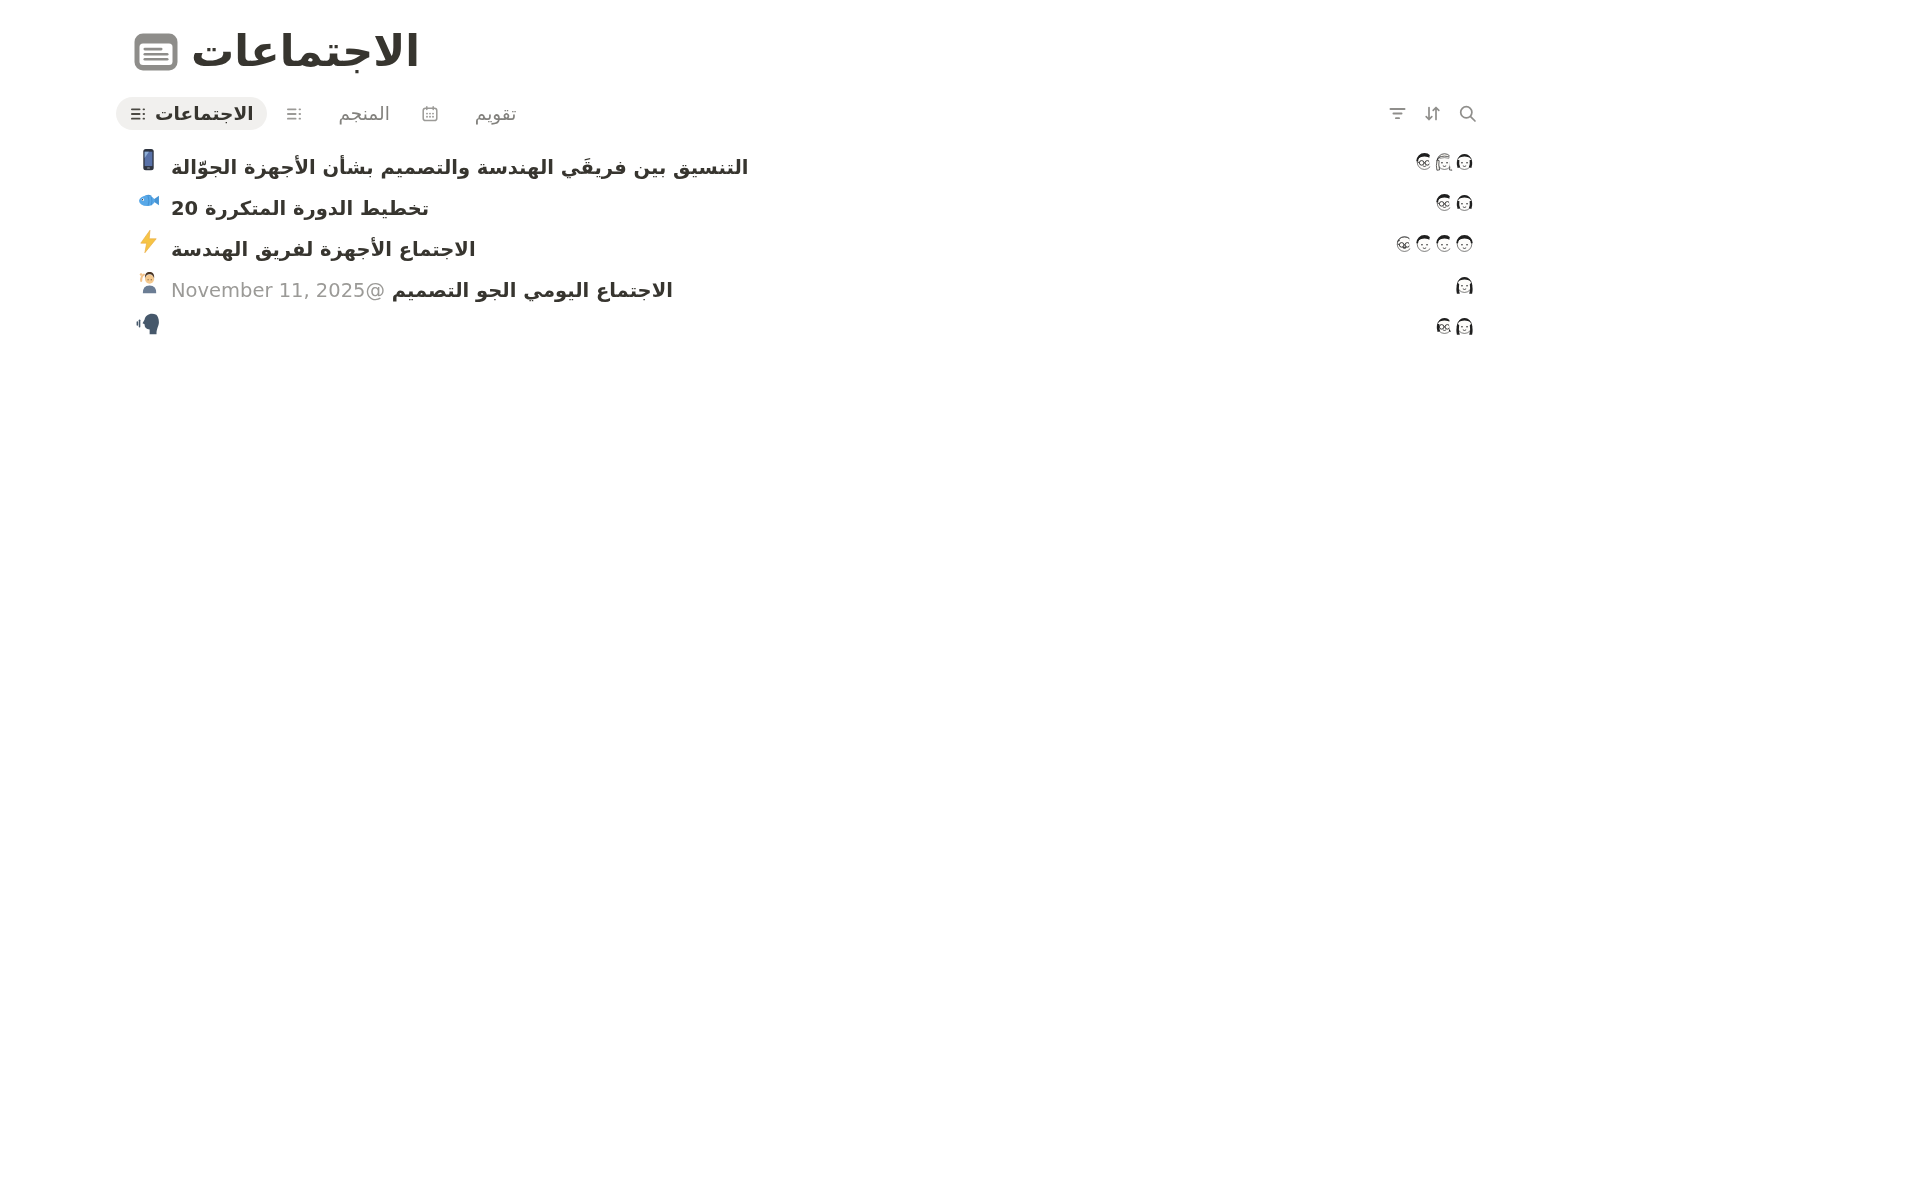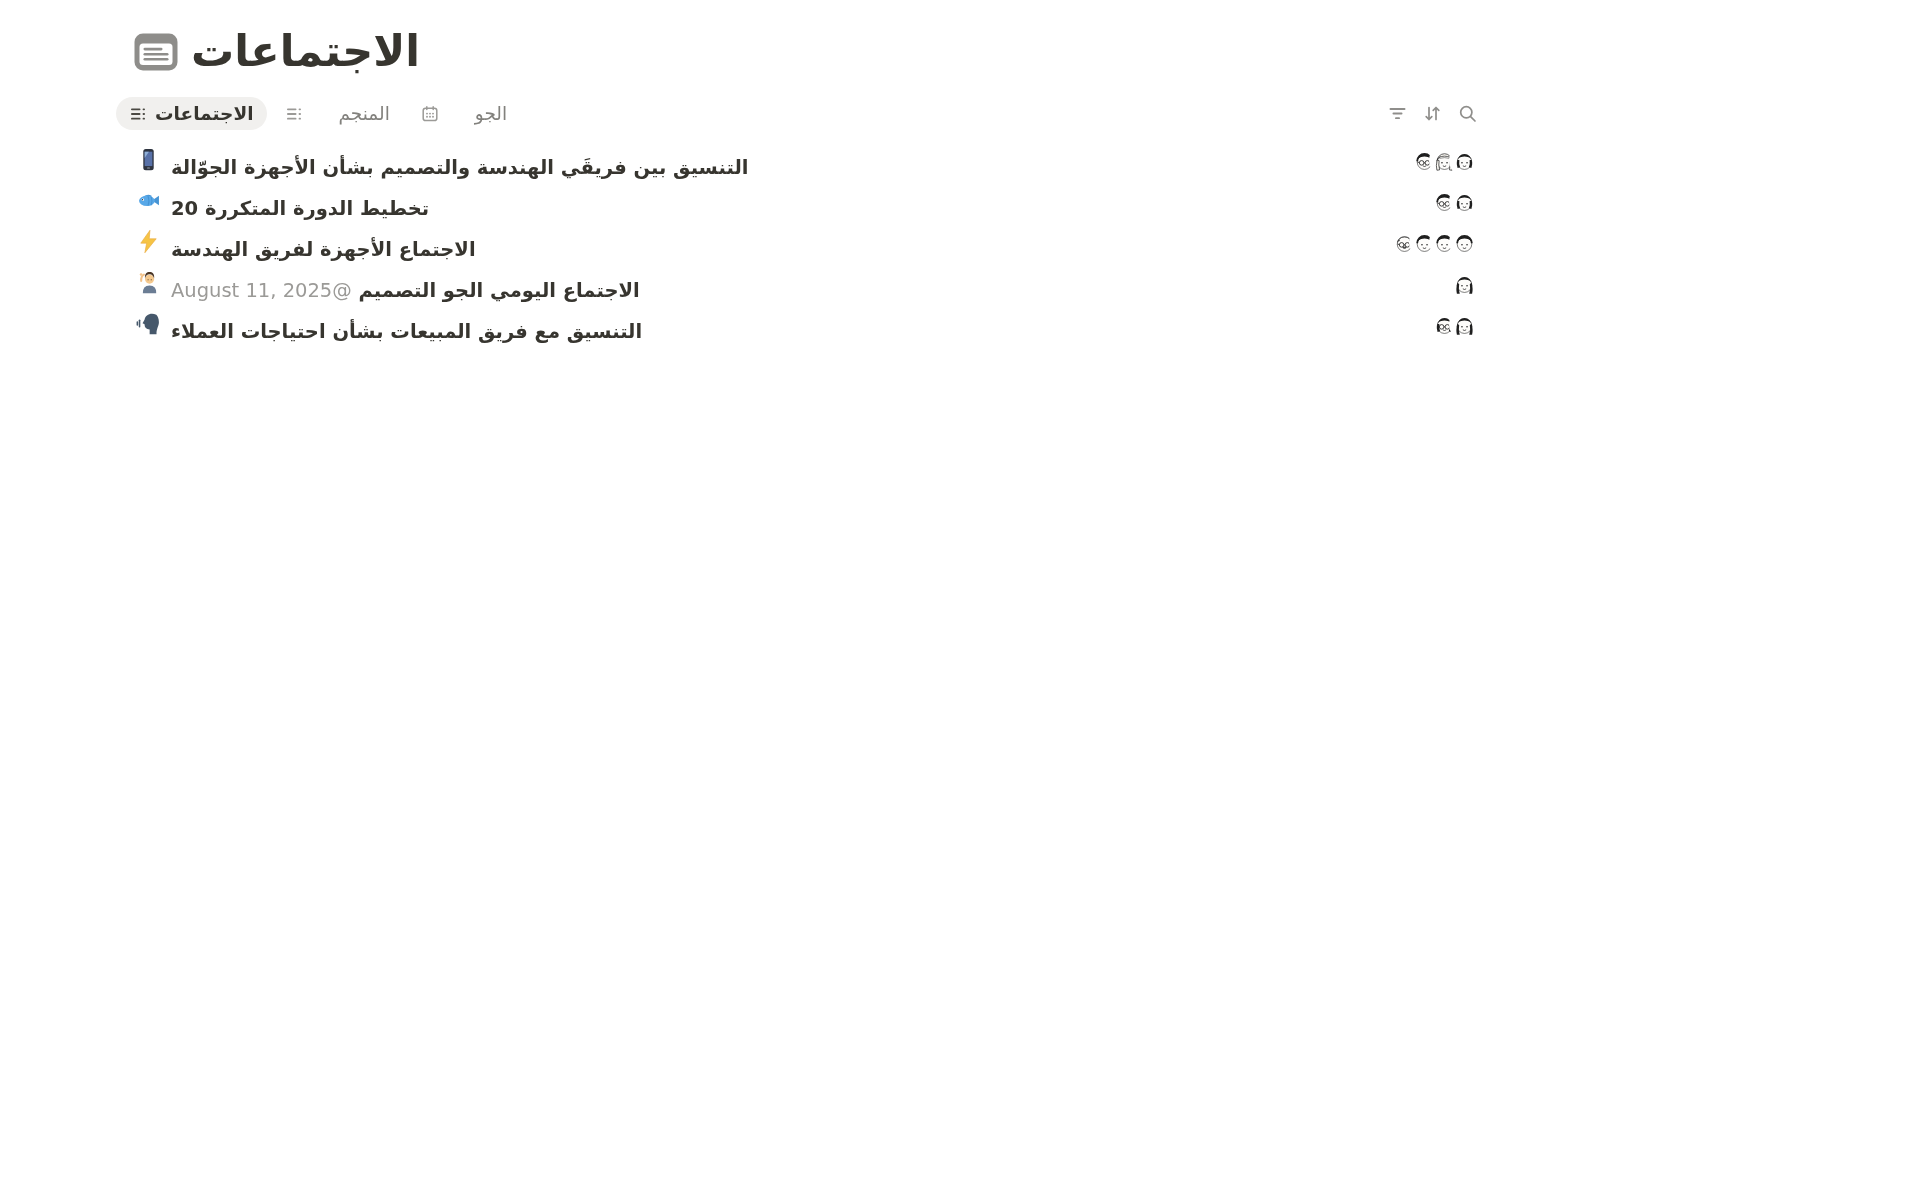--- a/index.html
+++ b/index.html
@@ -98,21 +98,21 @@
             <g fill="currentColor">
               <circle cx="6" cy="8.6" r=".95"></circle>
               <circle cx="9" cy="8.6" r=".95"></circle>
               <circle cx="12" cy="8.6" r=".95"></circle>
               <circle cx="6" cy="11.8" r=".95"></circle>
               <circle cx="9" cy="11.8" r=".95"></circle>
               <circle cx="12" cy="11.8" r=".95"></circle>
             </g>
           </svg>
         </span>
-      <span dir="rtl">الجو</span>
+      <span dir="rtl">تقويم</span>
     </div>
     <div class="toolbar">
       <span class="tool">
           <svg viewBox="0 0 21 21" fill="currentColor">
             <rect x="2.5" y="5" width="16" height="1.9" rx=".95"></rect>
             <rect x="5.5" y="9.6" width="10" height="1.9" rx=".95"></rect>
             <rect x="8" y="14.2" width="5" height="1.9" rx=".95"></rect>
           </svg>
         </span>
       <span class="tool">
@@ -299,21 +299,21 @@
           <svg viewBox="0 0 24 24">
             <path d="M5 10.5 q-.3 -4.5 2.6 -6" stroke="#f2c28a" stroke-width="2" fill="none" stroke-linecap="round"></path>
             <circle cx="4.9" cy="4.3" r="1.3" fill="#f2c28a"></circle>
             <circle cx="13" cy="8.8" r="4.3" fill="#f5c98e"></circle>
             <path d="M8.7 8.4 a4.3 4.3 0 0 1 8.6 .1 c.9 -4.8 -1.7 -6.6 -4.3 -6.6 s-5 1.8 -4.3 6.5z" fill="#4a3423"></path>
             <circle cx="11.6" cy="9.3" r=".5" fill="#3a2a1a"></circle>
             <circle cx="14.6" cy="9.3" r=".5" fill="#3a2a1a"></circle>
             <path d="M6.6 22.4 q-.4 -7.6 6.4 -7.6 q6.8 0 6.4 7.6 z" fill="#6b7d94"></path>
           </svg>
         </span>
-      <span class="mtitle"><span class="ttext">الاجتماع اليومي الجو التصميم</span> <span class="mention">@August 11, 2025</span></span>
+      <span class="mtitle"><span class="ttext">الاجتماع اليومي الجو التصميم</span> <span class="mention">@November 11, 2025</span></span>
       <span class="avatars">
           <span class="avatar">
             <svg viewBox="0 0 32 32">
               <circle cx="16" cy="16" r="16" fill="#ffffff"></circle>
               <circle cx="16" cy="18" r="8.6" fill="#fdfcfa" stroke="#2a2a2a" stroke-width=".7"></circle>
               <path d="M7.3 17 A8.7 8.7 0 0 1 24.7 17 Q24.7 11.5 16 11.2 Q7.3 11.5 7.3 17 Z" fill="#1f1f1f"></path>
               <path d="M7.4 15 q-1.8 8 -.4 13 l3.4 0 q-1.8 -6.5 -.7 -11.5z" fill="#1f1f1f"></path>
               <path d="M24.6 15 q1.8 8 .4 13 l-3.4 0 q1.8 -6.5 .7 -11.5z" fill="#1f1f1f"></path>
               <circle cx="13" cy="18.6" r=".95" fill="#1f1f1f"></circle>
               <circle cx="19" cy="18.6" r=".95" fill="#1f1f1f"></circle>
@@ -326,21 +326,20 @@
     <div class="mrow">
       <span class="emoji">
           <svg viewBox="0 0 24 24">
             <g stroke="#46586b" stroke-width="1.5" stroke-linecap="round">
               <line x1="3.4" y1="8.8" x2="3.4" y2="15.2"></line>
               <line x1="1.3" y1="10.6" x2="1.3" y2="13.4"></line>
             </g>
             <path d="M19.5 3.6 c-5.8 -2.4 -10.6 .6 -11.3 4.8 l-1.9 3.4 1.9 .9 c0 3.1 1.6 4.9 4.9 5 l0 4.5 6.6 0 c-.2 -5.6 2.3 -7.4 2.3 -11.4 c0 -3.4 -1.1 -5.9 -2.5 -7.2z" fill="#46586b"></path>
           </svg>
         </span>
-      <span class="mtitle"><span class="ttext">التنسيق مع فريق المبيعات بشأن احتياجات العملاء</span> </span>
       <span class="avatars">
           <span class="avatar">
             <svg viewBox="0 0 32 32">
               <circle cx="16" cy="16" r="16" fill="#ffffff"></circle>
               <circle cx="16" cy="18" r="8.6" fill="#fdfcfa" stroke="#2a2a2a" stroke-width=".7"></circle>
               <path d="M7.3 17 A8.7 8.7 0 0 1 24.7 17 Q24.7 11.5 16 11.2 Q7.3 11.5 7.3 17 Z" fill="#1f1f1f"></path>
               <path d="M7.4 15.5 q-1.4 5.5 .4 9.5 l3 -1 q-1.6 -4 -.9 -8.5z" fill="#1f1f1f"></path>
               <path d="M24.6 15.5 q1.4 5.5 -.4 9.5 l-3 -1 q1.6 -4 .9 -8.5z" fill="#1f1f1f"></path>
               <g fill="none" stroke="#1f1f1f" stroke-width="1">
                 <circle cx="12.6" cy="18.8" r="2.7"></circle>

